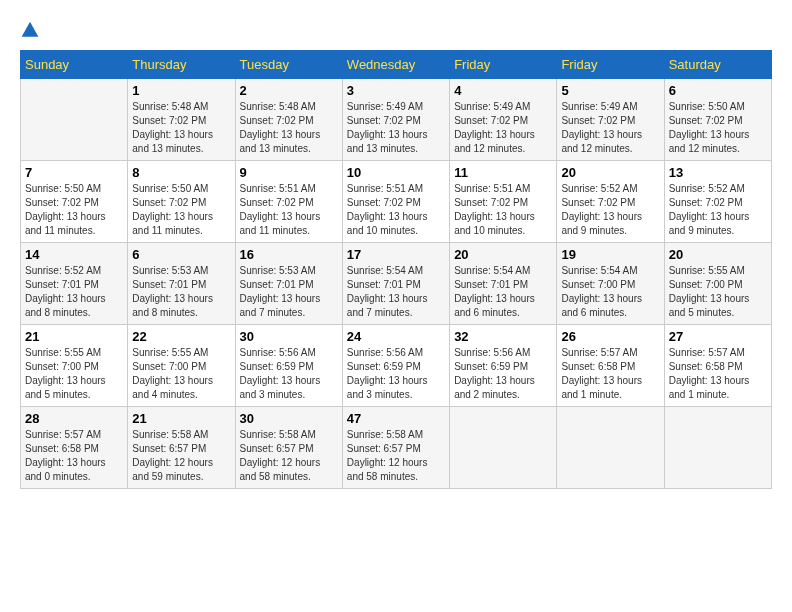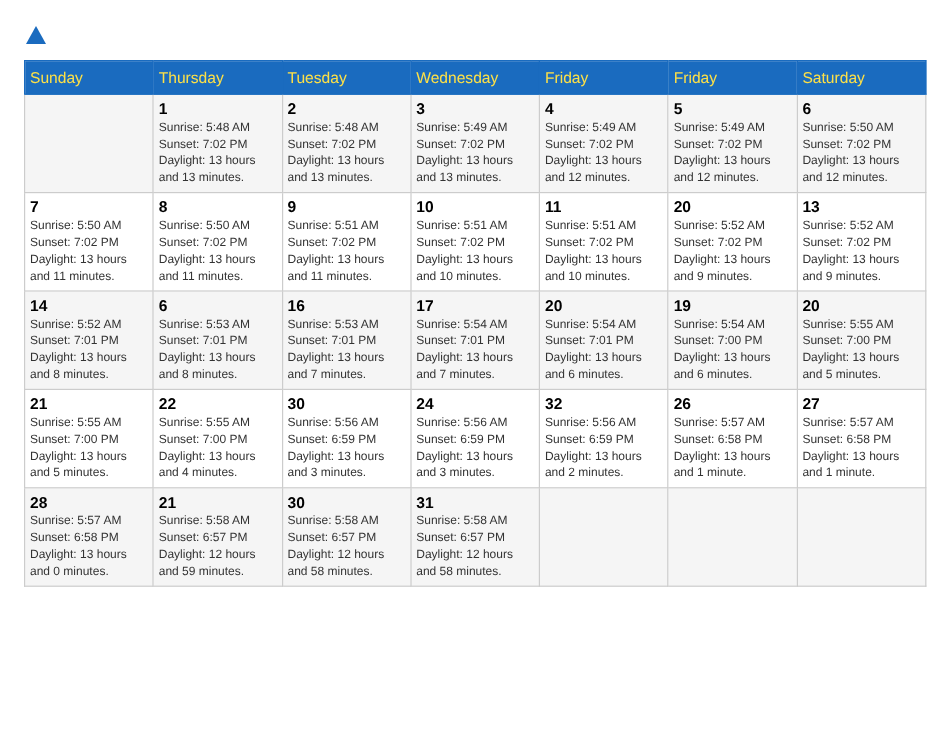--- a/index.html
+++ b/index.html
@@ -334,21 +334,21 @@
 and 59 minutes.</div>
         </td>
         <td>
           <span class="day-number">30</span>
           <div class="day-info" style="white-space: pre-line;">Sunrise: 5:58 AM
 Sunset: 6:57 PM
 Daylight: 12 hours
 and 58 minutes.</div>
         </td>
         <td>
-          <span class="day-number">31</span>
+          <span class="day-number">47</span>
           <div class="day-info" style="white-space: pre-line;">Sunrise: 5:58 AM
 Sunset: 6:57 PM
 Daylight: 12 hours
 and 58 minutes.</div>
         </td>
         <td class="empty-cell"></td>
         <td class="empty-cell"></td>
         <td class="empty-cell"></td>
       </tr>
     </tbody>

